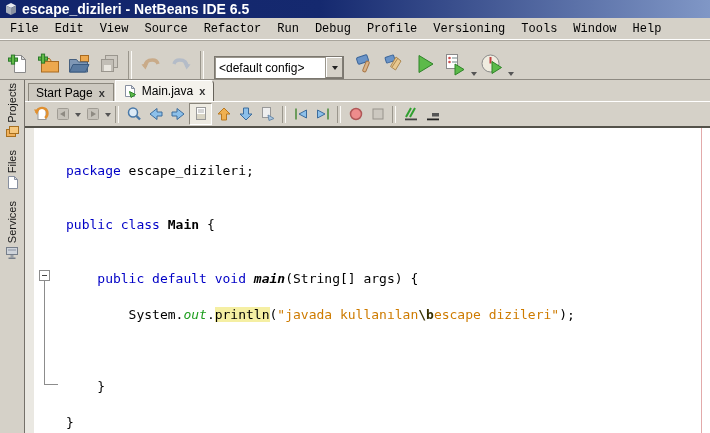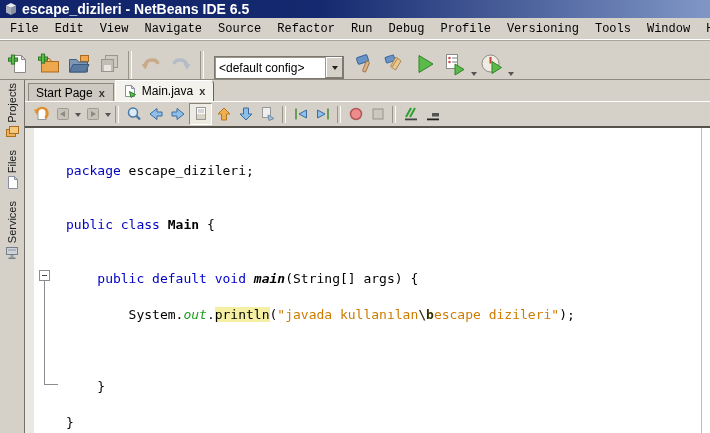--- a/index.html
+++ b/index.html
@@ -71,21 +71,20 @@
       <polygon points="12,3.5 7,6 7,13 12,10.5" fill="#8a92a2"></polygon>
     </svg>
   </span>
   <span class="title-text">escape_dizileri - NetBeans IDE 6.5</span>
 </div>
 
 <div class="menubar">
   <span class="menu-item">File</span>
   <span class="menu-item">Edit</span>
   <span class="menu-item">View</span>
-  <span class="menu-item">Navigate</span>
   <span class="menu-item">Source</span>
   <span class="menu-item">Refactor</span>
   <span class="menu-item">Run</span>
   <span class="menu-item">Debug</span>
   <span class="menu-item">Profile</span>
   <span class="menu-item">Versioning</span>
   <span class="menu-item">Tools</span>
   <span class="menu-item">Window</span>
   <span class="menu-item">Help</span>
 </div>

